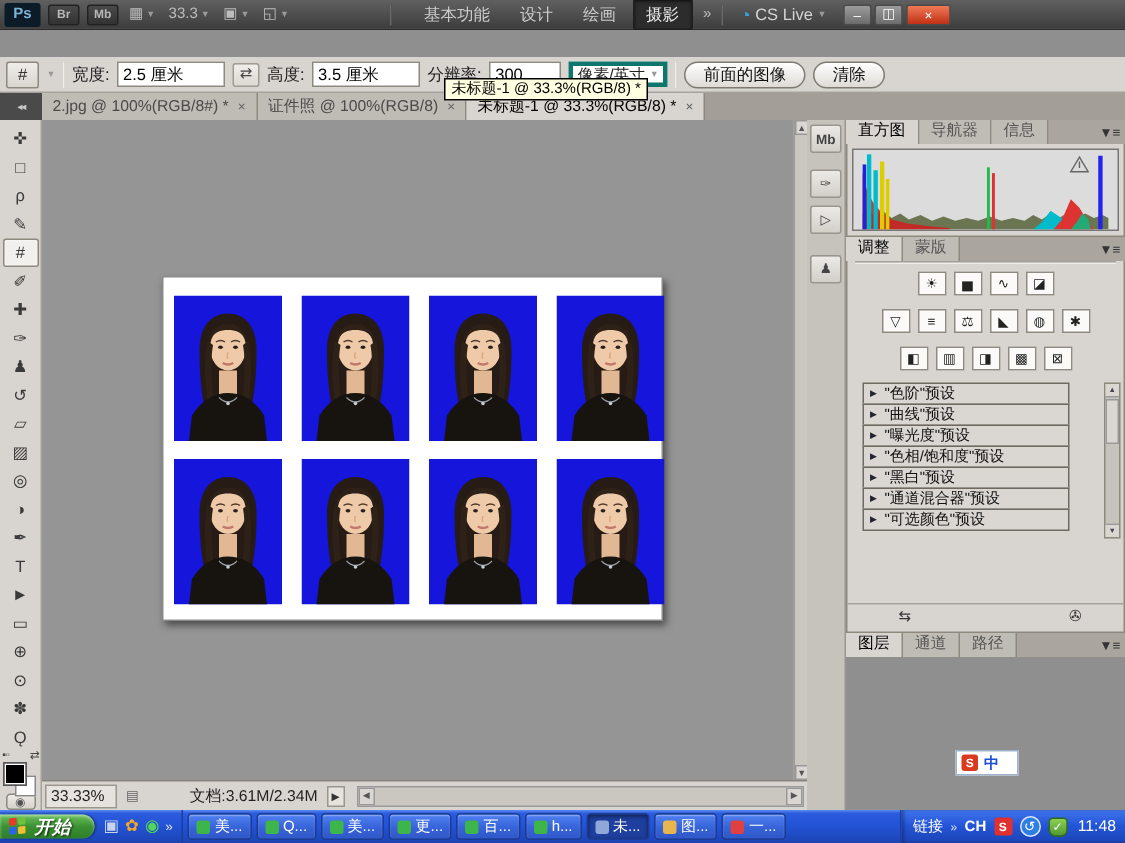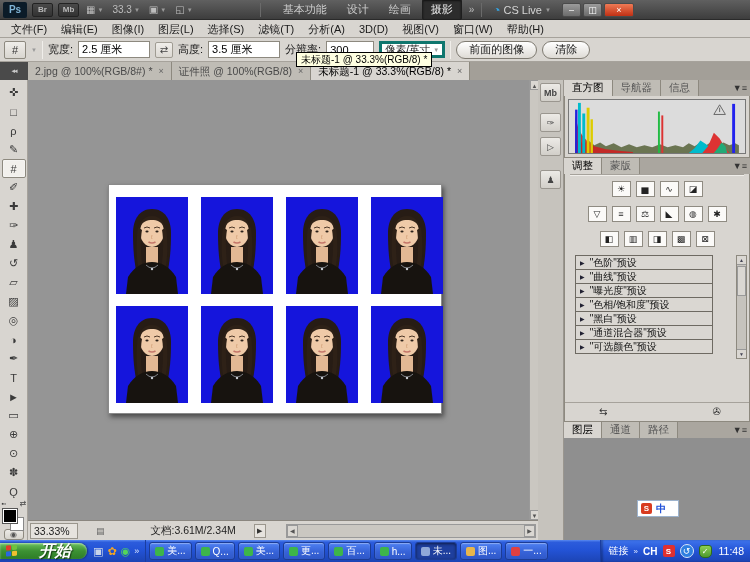--- a/index.html
+++ b/index.html
@@ -59,21 +59,21 @@
 
   
   .canvas{position:absolute;left:28px;top:80px;width:510px;height:440px;background:#959595;overflow:hidden}
   .docpage{position:absolute;left:80px;top:104px;width:334px;height:230px;background:#fff;border:1px solid #8a8a8a;box-shadow:2px 3px 5px rgba(0,0,0,.5);display:grid;grid-template-columns:repeat(4,72px);grid-template-rows:repeat(2,97px);column-gap:13px;row-gap:12px;padding:12px 0 0 7px}
   .photo{width:72px;height:97px;display:block}
   .vscroll{position:absolute;right:0;top:0;width:9px;height:440px;background:#cac7c1;border-left:1px solid #999}
   .vscroll .arr{position:absolute;left:0;width:9px;height:10px;font-size:6px;color:#555;text-align:center;line-height:10px;background:#dad7d2;border:1px solid #999}
   .vscroll .arr.up{top:0}.vscroll .arr.dn{bottom:0}
 
   
-  .statusbar{position:absolute;left:28px;top:520px;width:510px;height:20px;background:#d8d5d0;border-top:1px solid #8a867f;display:flex;align-items:center;font-size:10.5px;color:#222;gap:18px;padding-left:2px}
+  .statusbar{position:absolute;left:28px;top:520px;width:510px;height:20px;background:#d8d5d0;border-top:1px solid #8a867f;display:flex;align-items:center;font-size:10.5px;color:#222;gap:6px;padding-left:2px}
   .zoombox{width:48px;height:16px;border:1px solid #9a968d;background:#e6e3de;line-height:15px;padding:0 3px}
   .status-ic{font-size:9px;color:#666}
   .docinfo{margin-left:28px}
   .status-expand{width:12px;height:14px;border:1px solid #9a968d;background:#e6e3de;font-size:7px;display:flex;align-items:center;justify-content:center;color:#333}
   .hscroll{flex:1;height:14px;margin:0 2px;background:#cac7c1;border:1px solid #999;position:relative}
   .hscroll .arr{position:absolute;top:0;width:11px;height:12px;background:#dad7d2;border:1px solid #999;font-size:6px;line-height:11px;text-align:center;color:#555}
   .hscroll .arr.l{left:0}.hscroll .arr.r{right:0}
 
   
   .dock{position:absolute;left:538px;top:80px;width:212px;height:460px;background:#8f8f8f}
@@ -107,21 +107,21 @@
 
   .layers-area{height:16px}
 
   
   .ime{position:absolute;left:637px;top:500px;width:42px;height:17px;background:#fff;border:1px solid #9db3cd;display:flex;align-items:center;gap:4px;padding:0 3px;z-index:70}
   .ime .s{width:11px;height:11px;background:#d83b20;color:#fff;font-size:8px;font-weight:bold;display:flex;align-items:center;justify-content:center;border-radius:2px}
   .ime .zh{color:#1d4ed8;font-size:10px;font-weight:bold}
 
   
   .taskbar{position:absolute;left:0;bottom:0;right:0;height:22px;background:linear-gradient(#5a8af0 0%,#2c5cdc 10%,#2353d6 45%,#1c44b4 100%);display:flex;align-items:center;z-index:80}
-  .startbtn{height:16px;padding:0 16px 0 6px;background:linear-gradient(#6cc25f,#3c9133 50%,#2e7d27);border-radius:0 10px 10px 0;display:flex;align-items:center;gap:20px;color:#fff;font-weight:bold;font-style:italic;font-size:16px;text-shadow:1px 1px 1px rgba(0,0,0,.55);box-shadow:inset 0 1px 2px rgba(255,255,255,.5),1px 0 2px rgba(0,0,0,.4)}
+  .startbtn{height:16px;padding:0 16px 0 6px;background:linear-gradient(#6cc25f,#3c9133 50%,#2e7d27);border-radius:0 10px 10px 0;display:flex;align-items:center;gap:4px;color:#fff;font-weight:bold;font-style:italic;font-size:12px;text-shadow:1px 1px 1px rgba(0,0,0,.55);box-shadow:inset 0 1px 2px rgba(255,255,255,.5),1px 0 2px rgba(0,0,0,.4)}
   .winflag{width:13px;height:12px;display:grid;grid-template-columns:5px 5px;grid-template-rows:5px 5px;gap:1px;transform:skewY(-5deg)}
   .winflag i{border-radius:1px}
   .ql{display:flex;align-items:center;gap:4px;padding:0 6px;border-right:1px solid #1a3da0;height:22px}
   .ql-ic{font-size:11px;line-height:11px}
   .ql-more{color:#dce6ff;font-size:9px}
   .taskbtns{display:flex;align-items:center;gap:3px;padding:0 3px;flex:1;overflow:hidden}
   .tkb{height:18px;border-radius:3px;background:linear-gradient(#4f81f2,#3763d8 55%,#2f58c8);border:1px solid #1c3c94;box-shadow:inset 0 1px 1px rgba(255,255,255,.35);display:flex;align-items:center;gap:3px;padding:0 5px;color:#fff;font-size:10px;white-space:nowrap;overflow:hidden;flex-shrink:1;min-width:28px}
   .tkb.active{background:#1e3f9e;box-shadow:inset 0 1px 3px rgba(0,0,0,.55)}
   .tkb .dot{width:9px;height:9px;border-radius:2px;flex-shrink:0}
   .tray{display:flex;align-items:center;gap:5px;height:22px;padding:0 6px 0 8px;background:linear-gradient(#3f74ec,#2353d6 50%,#1c44b4);border-left:1px solid #1a3da0;box-shadow:inset 2px 0 2px rgba(0,0,0,.25);color:#fff;font-size:10px}
@@ -196,34 +196,20 @@
         <span>CS Live</span>
         <span class="caret">▼</span>
       </span>
     <div class="winbtns">
       <span class="winbtn">–</span>
       <span class="winbtn">◫</span>
       <span class="winbtn close">×</span>
     </div>
   </div>
 
-  <div class="menubar">
-
-  <span class="menu-item">文件(F)</span>
-      <span class="menu-item">编辑(E)</span>
-      <span class="menu-item">图像(I)</span>
-      <span class="menu-item">图层(L)</span>
-      <span class="menu-item">选择(S)</span>
-      <span class="menu-item">滤镜(T)</span>
-      <span class="menu-item">分析(A)</span>
-      <span class="menu-item">3D(D)</span>
-      <span class="menu-item">视图(V)</span>
-      <span class="menu-item">窗口(W)</span>
-      <span class="menu-item">帮助(H)</span>
-    </div>
 
   <div class="optionsbar">
     <span class="opt-tool">
         <span>#</span>
       </span>
     <span class="caret">▼</span>
     <span class="opt-sep"></span>
     <span class="opt-label">宽度:</span>
     <input class="opt-input" readonly="" value="2.5 厘米" style="">
     <span class="swapbtn">

